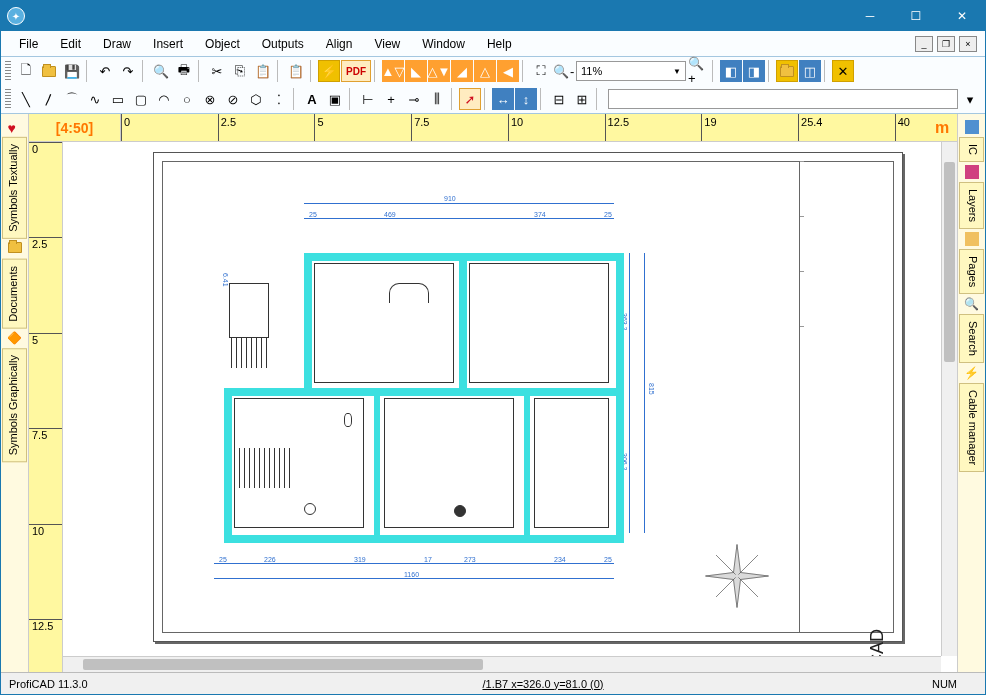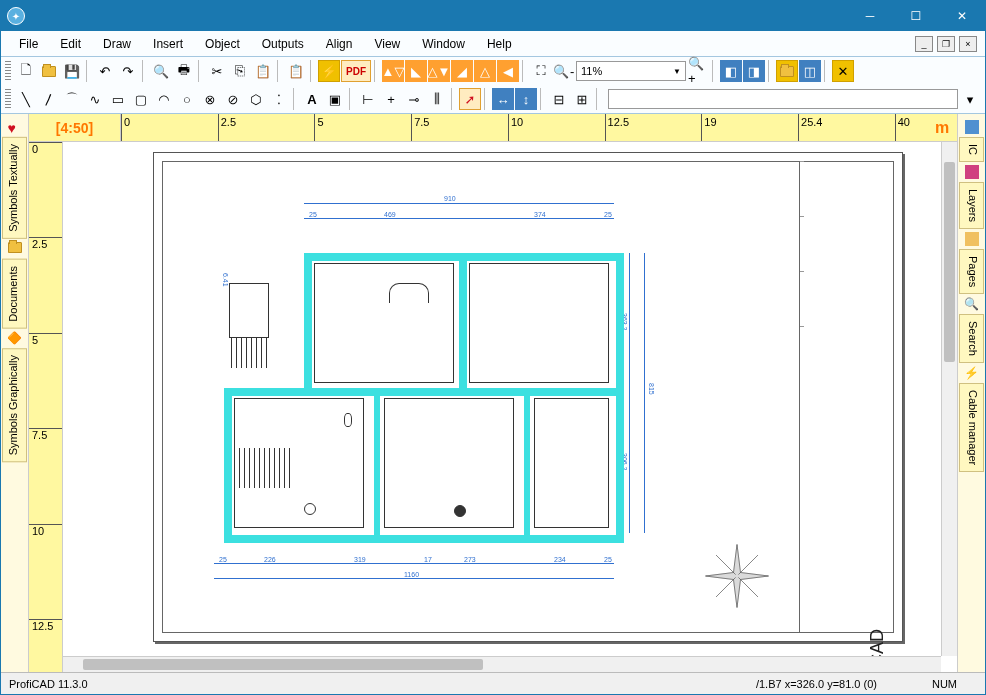--- a/index.html
+++ b/index.html
@@ -61,21 +61,21 @@
 .compass svg { width:100%; height:100%; }
 .panel-box { position:absolute; left:75px; top:130px; width:40px; height:55px; border:1px solid #333; }
 .panel-lines { position:absolute; left:75px; top:185px; width:40px; height:30px; }
 .panel-lines div { position:absolute; top:0; bottom:0; width:1px; background:#333; }
 .scrollbar-v { position:absolute; right:0; top:0; bottom:16px; width:16px; background:#f0f0f0; border-left:1px solid #ccc; }
 .scrollbar-v .thumb { position:absolute; top:20px; left:2px; right:2px; height:200px; background:#c0c0c0; border-radius:2px; }
 .scrollbar-h { position:absolute; left:0; right:16px; bottom:0; height:16px; background:#f0f0f0; border-top:1px solid #ccc; }
 .scrollbar-h .thumb { position:absolute; left:20px; top:2px; bottom:2px; width:400px; background:#c0c0c0; border-radius:2px; }
 .statusbar { height: 22px; background:#f0f0f0; border-top:1px solid #bbb; display:flex; align-items:center; padding:0 8px; font-size:11px; }
 .statusbar .status-left { flex:0 0 200px; }
-.statusbar .status-center { flex:1; text-align:right; }
+.statusbar .status-center { flex:1; text-align:center;text-decoration:underline; }
 .statusbar .status-right { flex:0 0 100px; text-align:right; padding-right:20px; }
 .folder-icon { display:inline-block; width:14px; height:11px; background:#f0c040; border:1px solid #c09020; border-radius:1px 1px 0 0; position:relative; }
 .folder-icon::before { content:''; position:absolute; top:-3px; left:0; width:6px; height:3px; background:#f0c040; border:1px solid #c09020; border-bottom:none; }
 .heart-icon { color:#d01020; font-size:14px; }
 .arrow-icon { color:#d01020; }
 </style>
 </head>
 <body>
 
 <div class="window">

